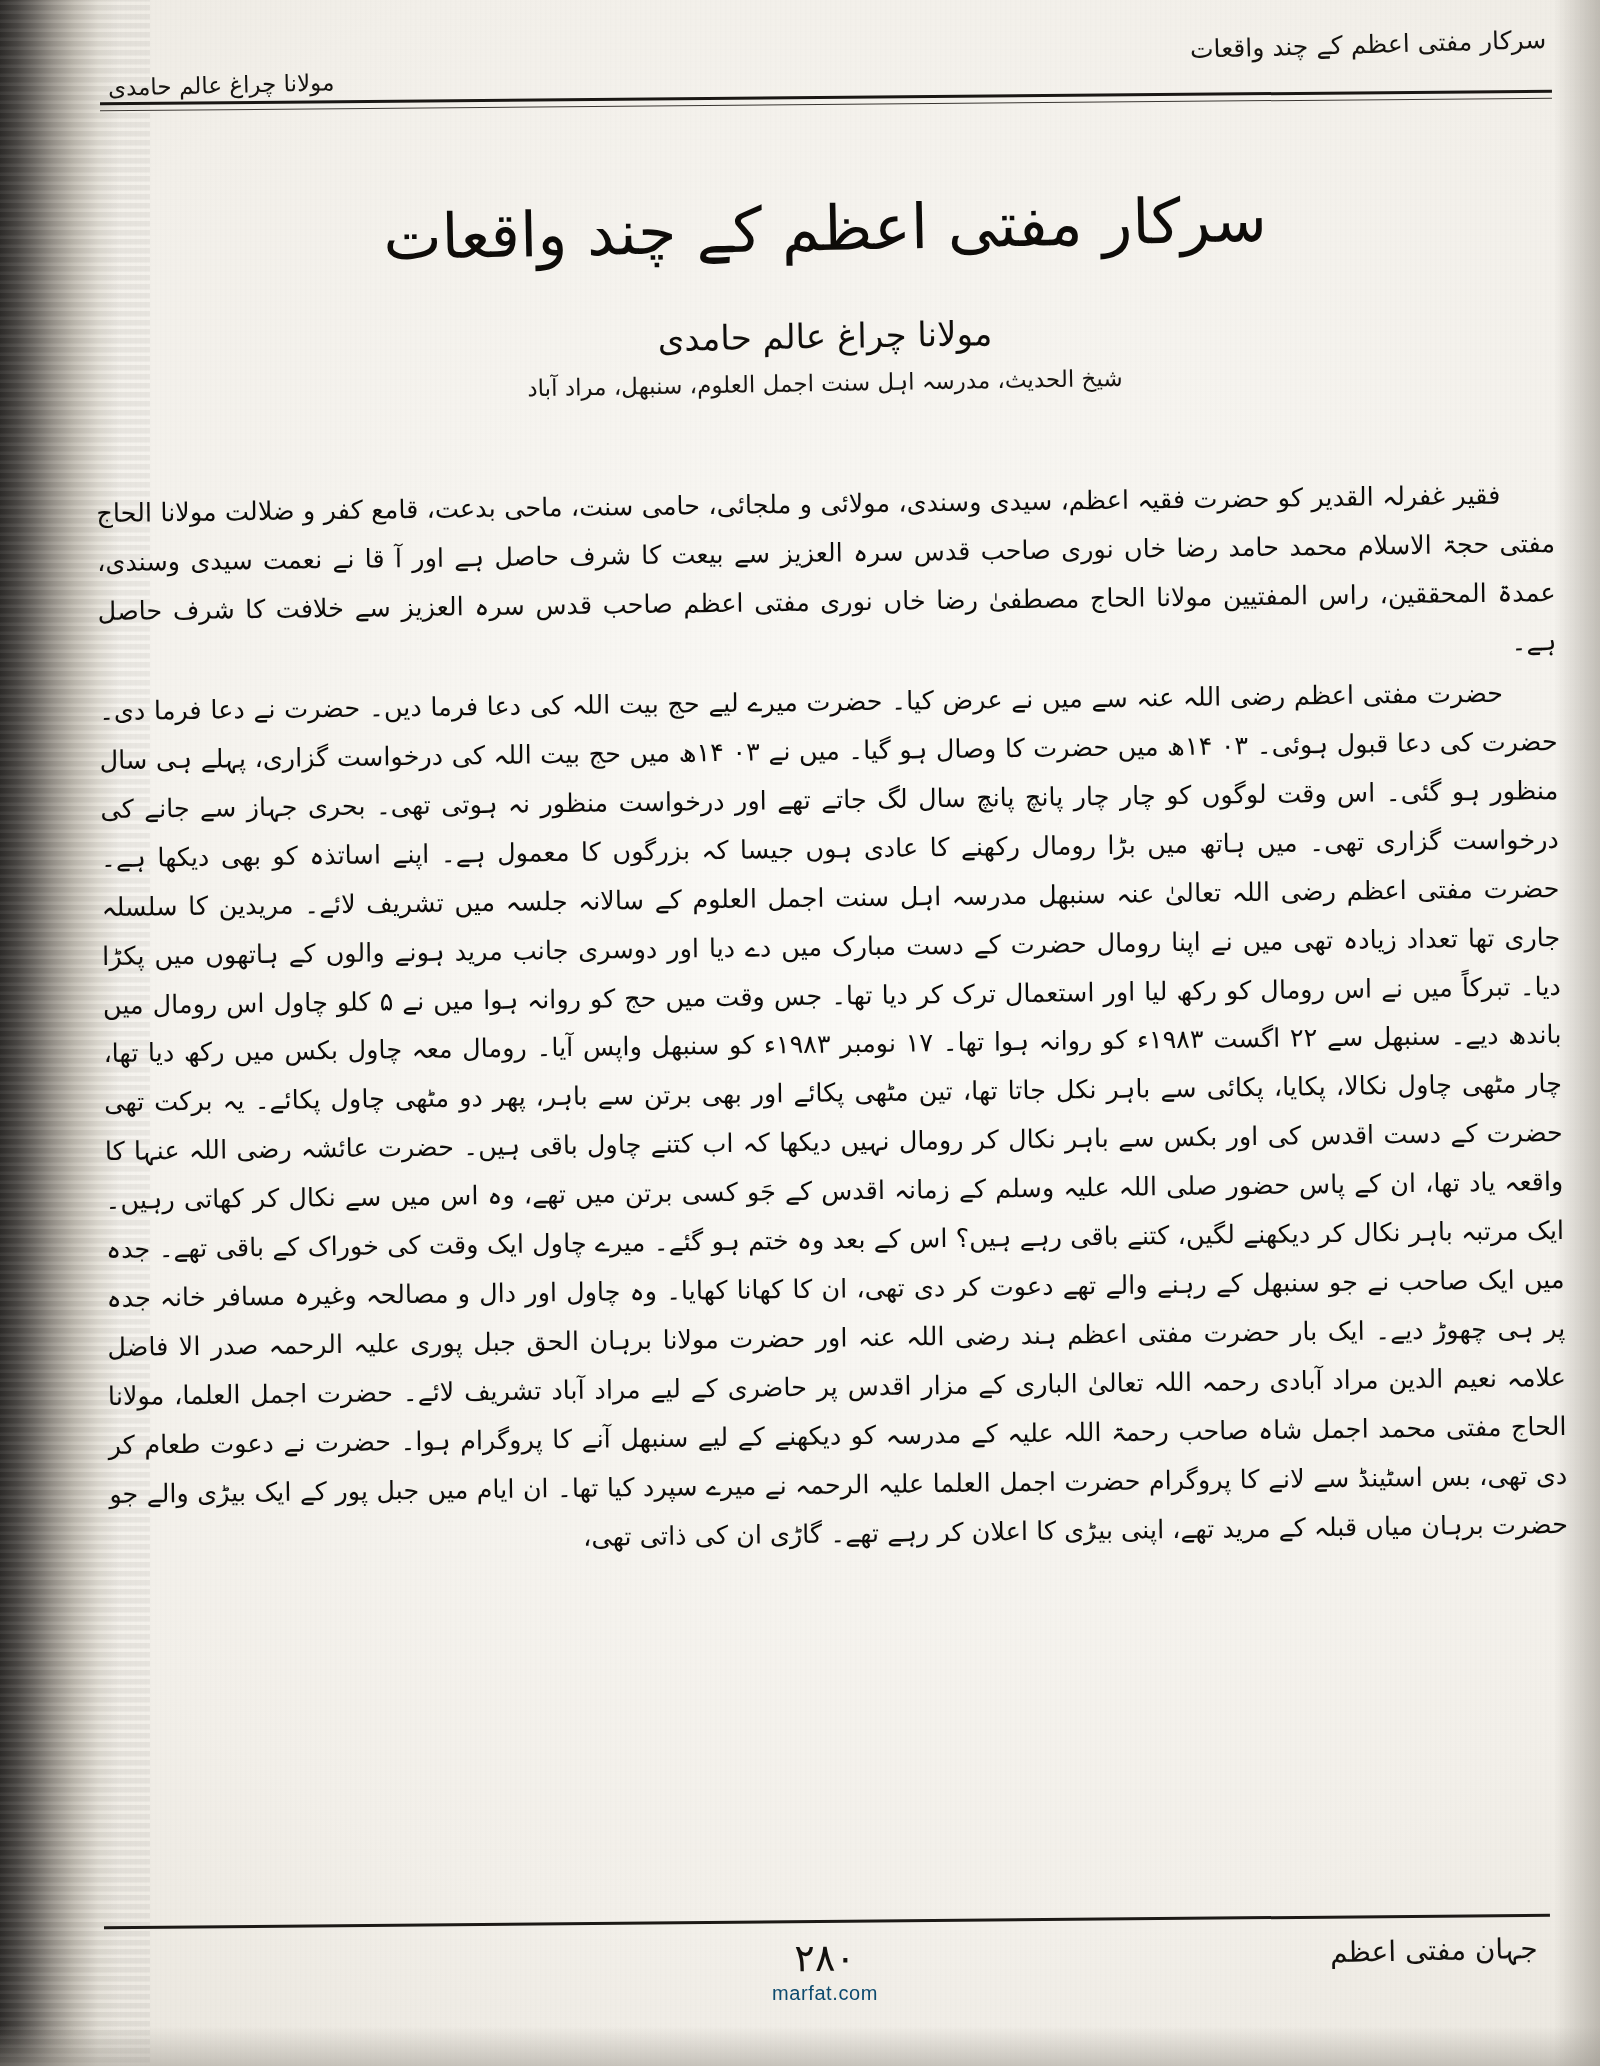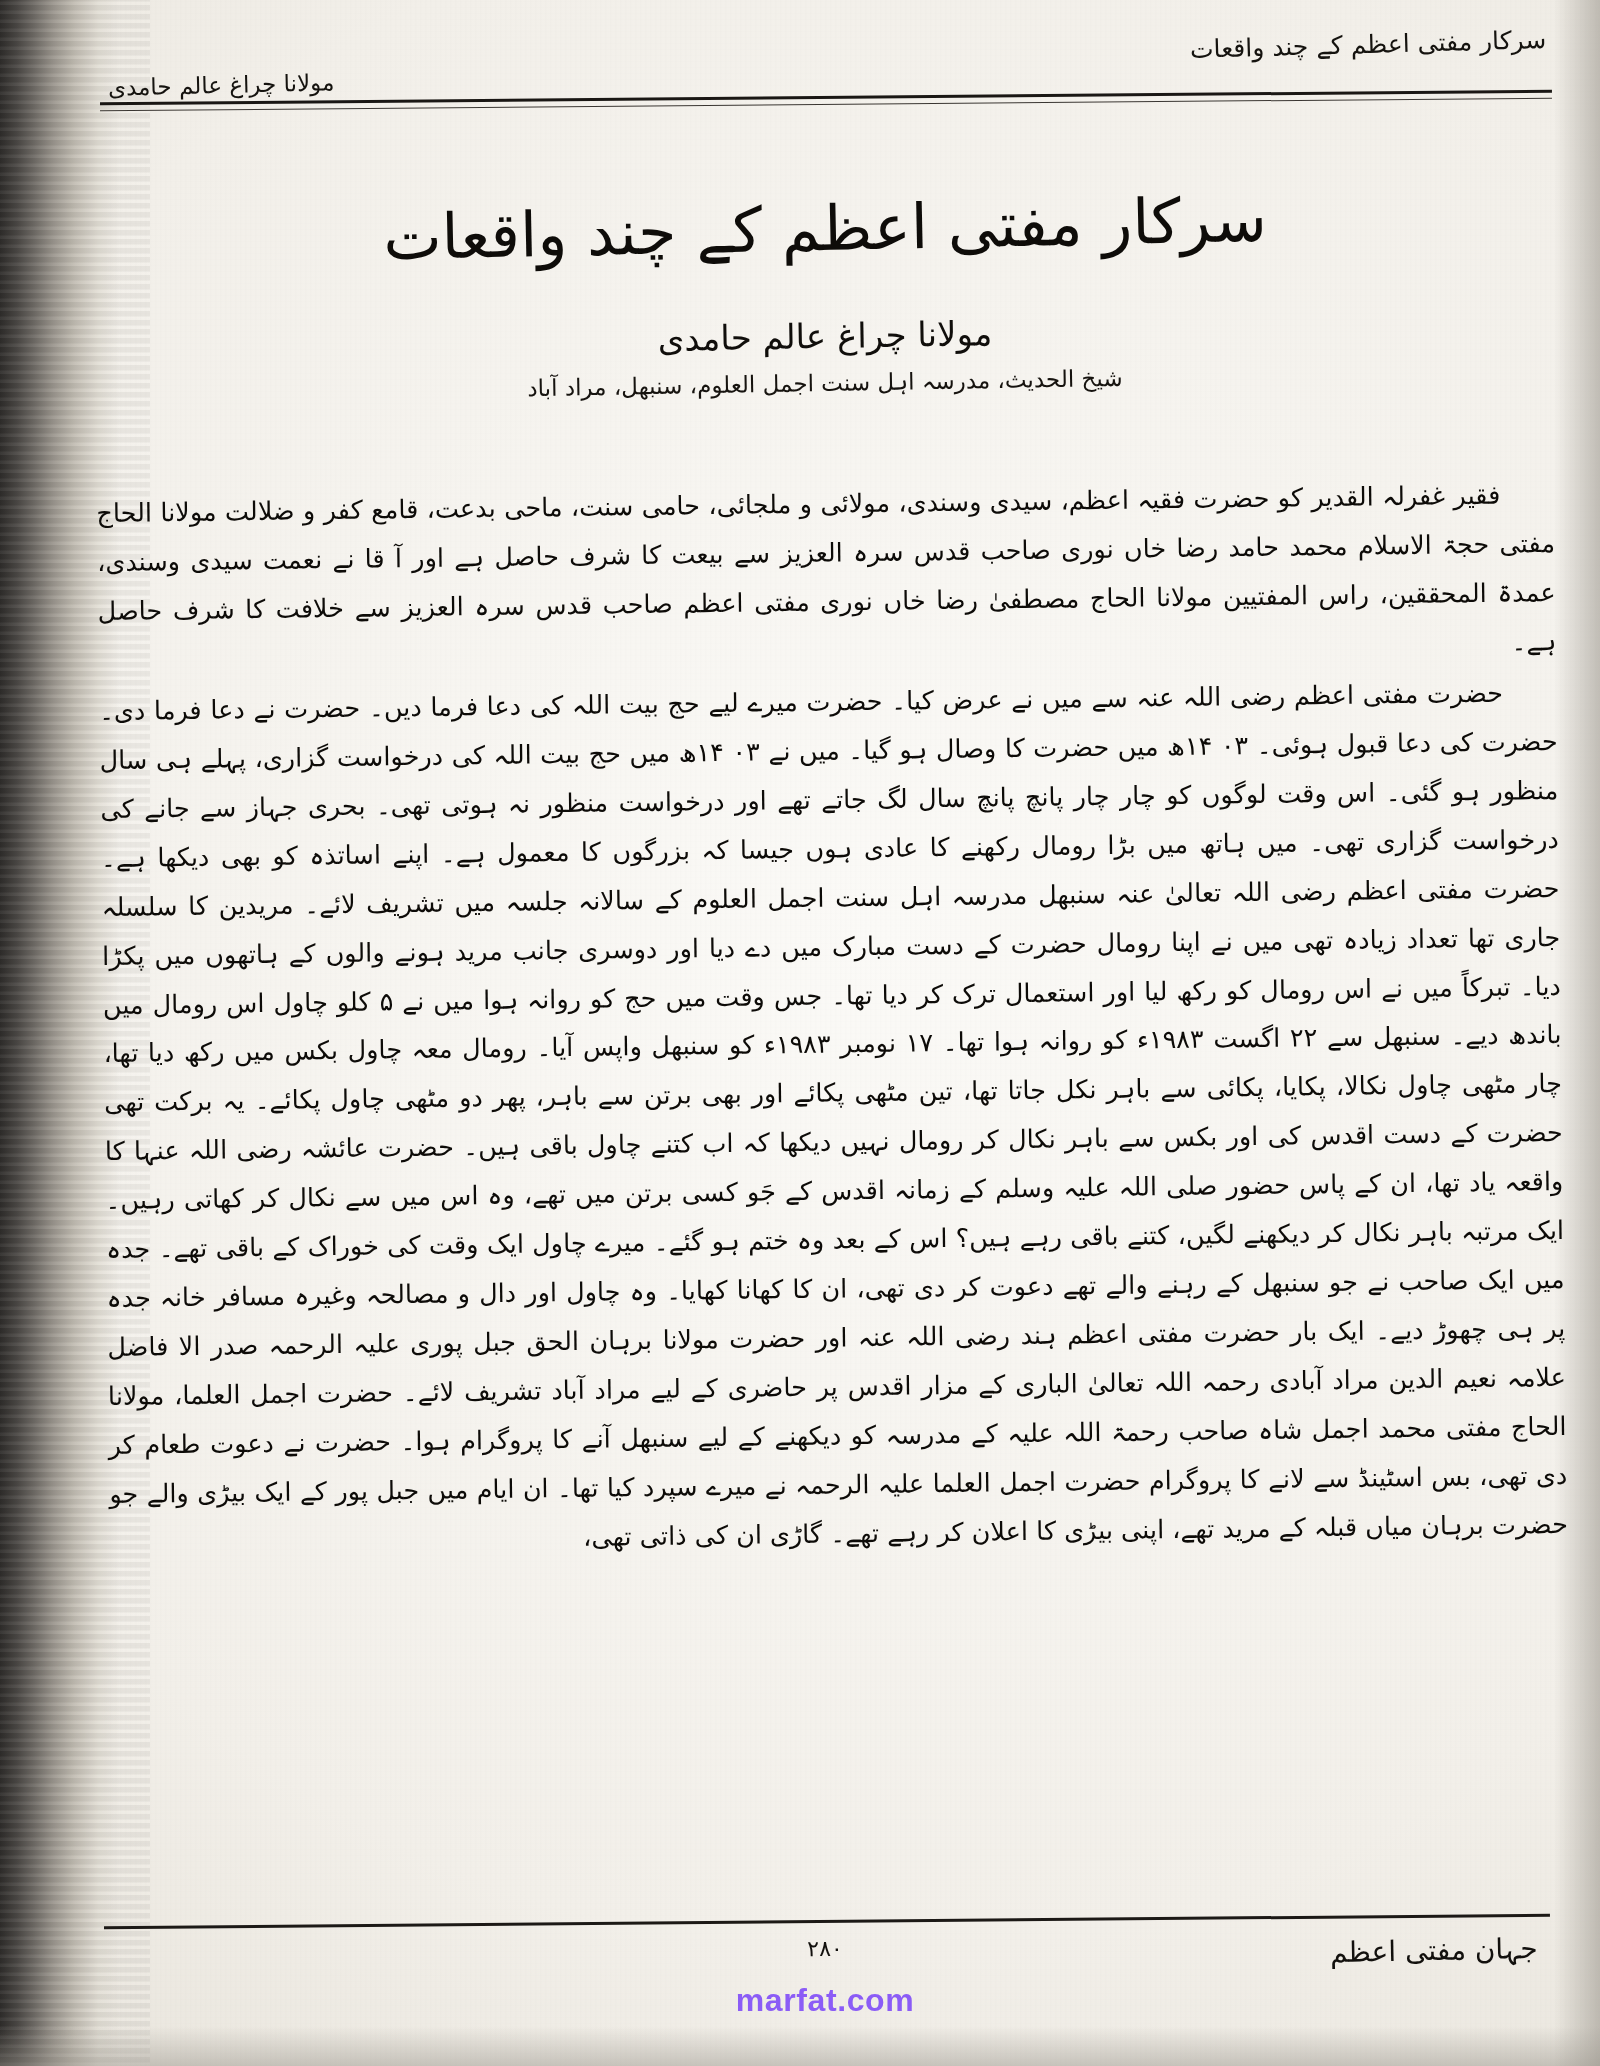--- a/index.html
+++ b/index.html
@@ -204,33 +204,32 @@
     font-size: 28px;
     color: #12100d;
     transform: rotate(-1.2deg);
     white-space: nowrap;
   }
   .page-number {
     position: absolute;
     top: 16px;
     left: 50%;
     transform: translateX(-50%) rotate(-0.6deg);
-    font-size: 22px;
+    font-size: 38px;
     color: #12100d;
   }
   .watermark {
     position: absolute;
     top: 62px;
     left: 50%;
     transform: translateX(-50%);
-    font-size: 32px;
-    color: #8b5cf6;
+    font-size: 20px;
+    color: #0c4a6e;
     letter-spacing: .6px;
     font-family: "Liberation Sans", sans-serif;
-    font-weight: bold;
   }
 </style>
 </head>
 <body>
 
 <div class="page">
   <div class="paper"></div>
   <div class="scan-noise"></div>
   <div class="gutter"></div>
   <div class="gutter-speckle"></div>

